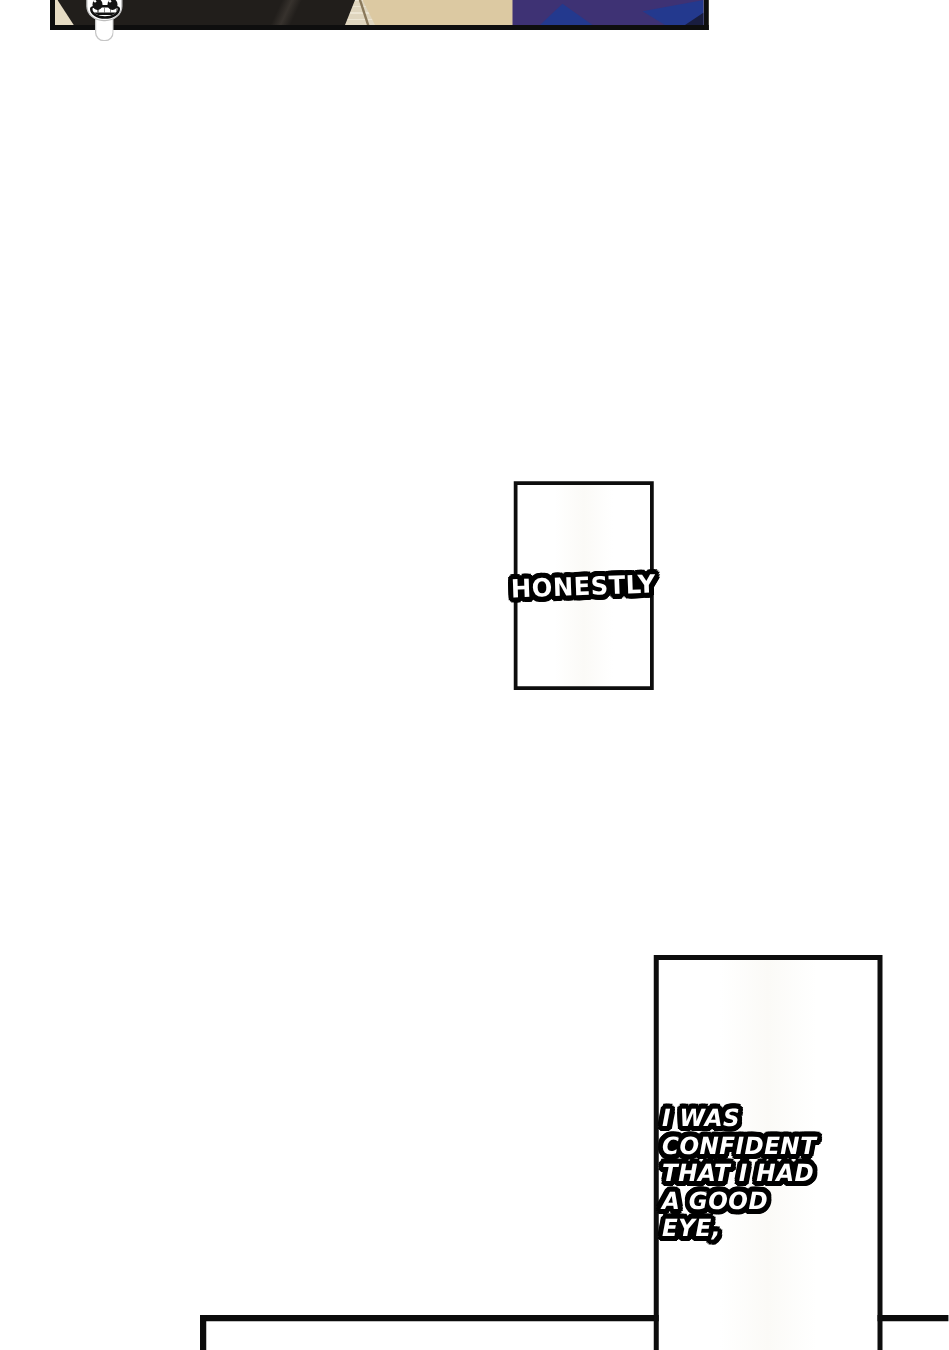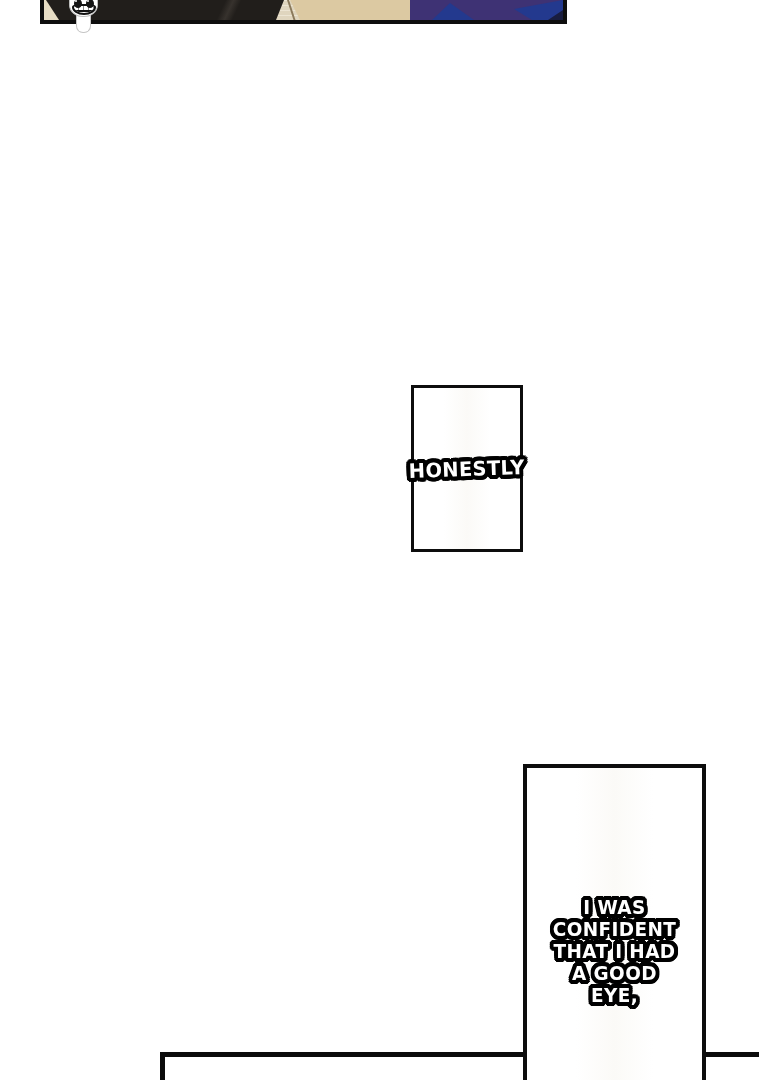--- a/index.html
+++ b/index.html
@@ -164,23 +164,23 @@
     transform: rotate(-2deg) scaleX(0.97);
   }
   .box-confident {
     left: 523px; top: 764px;
     width: 183px; height: 340px;
     border-width: 4px;
     z-index: 3;
   }
   .box-confident .text-block {
     position: absolute;
-    left: 0; top: 128px;
+    left: 0; top: 116px;
     width: 100%;
-    text-align: center;
+    font-style: italic;
   }
   .box-confident .comic-text {
     display: block;
     font-size: 19px;
     line-height: 22px;
     transform: scaleX(0.97);
   }
 
   
   .bottom-panel {

